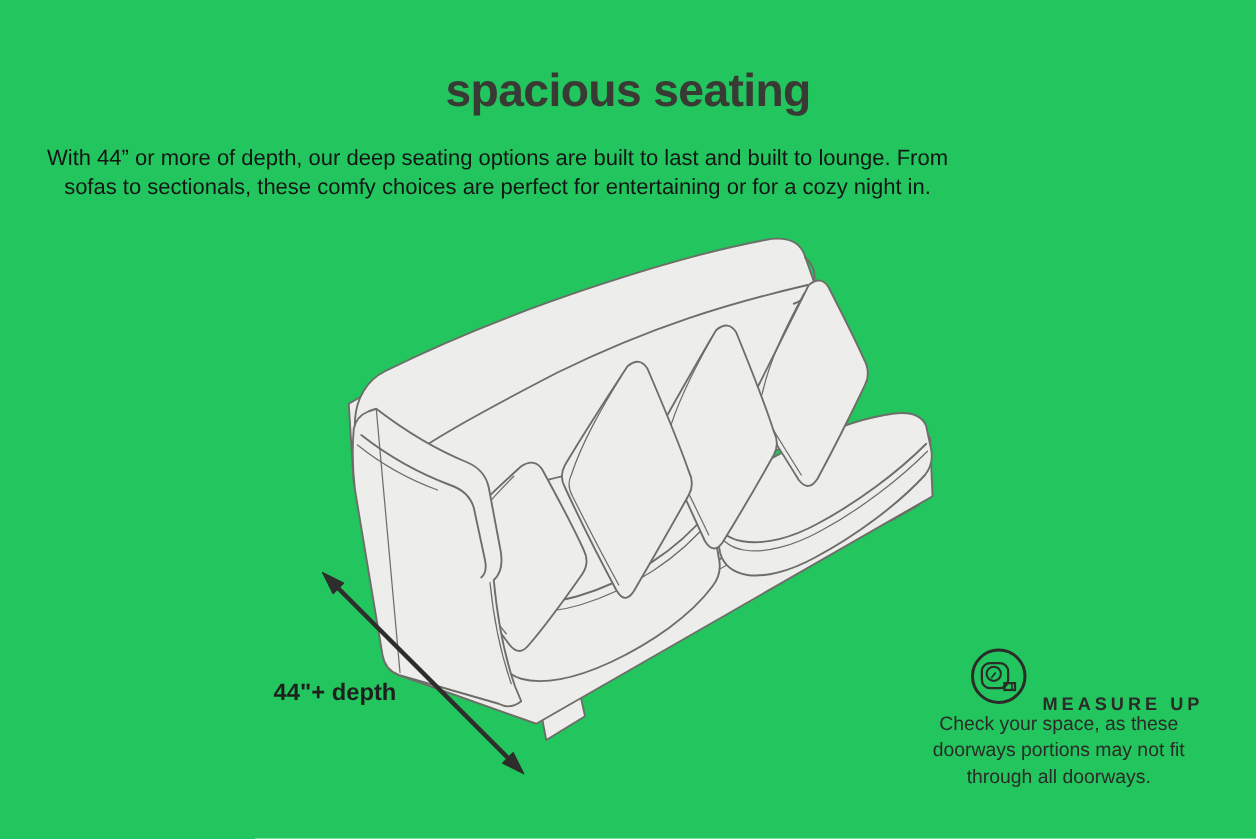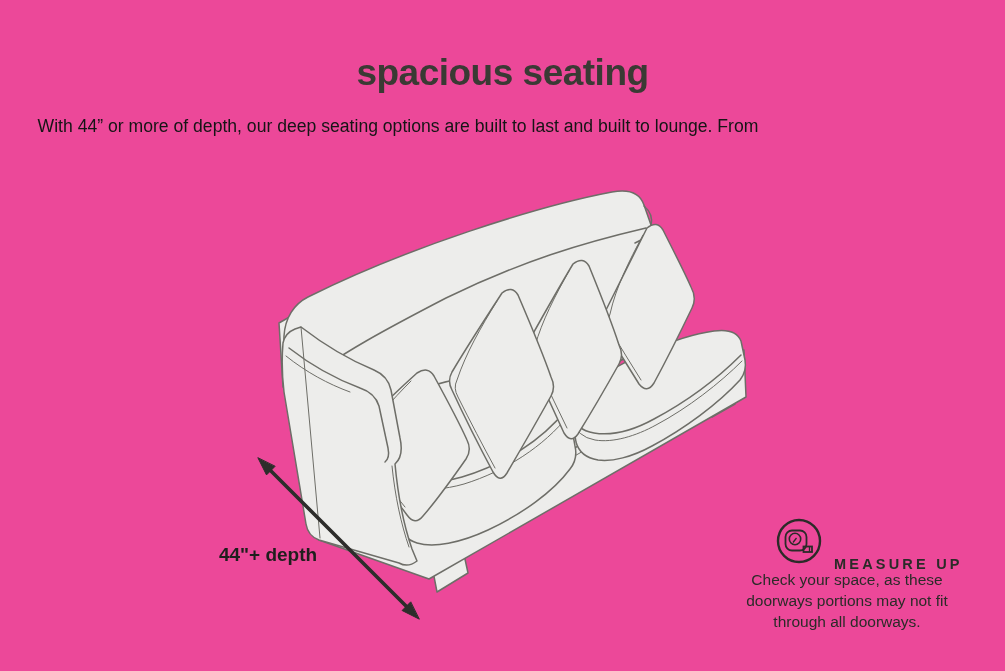--- a/index.html
+++ b/index.html
@@ -1,19 +1,19 @@
 <!DOCTYPE html>
 <html><head>
 <meta charset="utf-8">
 <style>
   html,body{margin:0;padding:0;background:#ffffff;}
   .screen{
     position:relative;
     width:1005px;height:671px;
-    background:#ec4899;
+    background:#22c55e;
     font-family:"Liberation Sans", sans-serif;
     overflow:hidden;
   }
   .page-title{
     position:absolute;left:0;top:52px;width:1005px;
     text-align:center;
     font-size:37px;line-height:42px;font-weight:700;
     letter-spacing:-0.5px;
     color:#3a3a34;
   }
@@ -53,20 +53,21 @@
 </style>
 </head>
 <body>
 
 <div class="screen">
 
   <div class="page-title">spacious seating</div>
 
   <div class="intro">
     <div>With 44” or more of depth, our deep seating options are built to last and built to lounge. From</div>
+    <div>sofas to sectionals, these comfy choices are perfect for entertaining or for a cozy night in.</div>
   </div>
 
   <svg class="sofa-svg" viewBox="240 180 540 450" xmlns="http://www.w3.org/2000/svg">
     <g fill="#ededeb" stroke="#6e6e68" stroke-width="1.5" stroke-linejoin="round" stroke-linecap="round">
 
       <g>
         <path d="M 279,323 L 293,315 L 299,331 L 299,376 L 283,387 Z"></path>
         <path d="M 293,316 L 296,330 L 296,374" fill="none" stroke-width="1"></path>
       </g>
 

